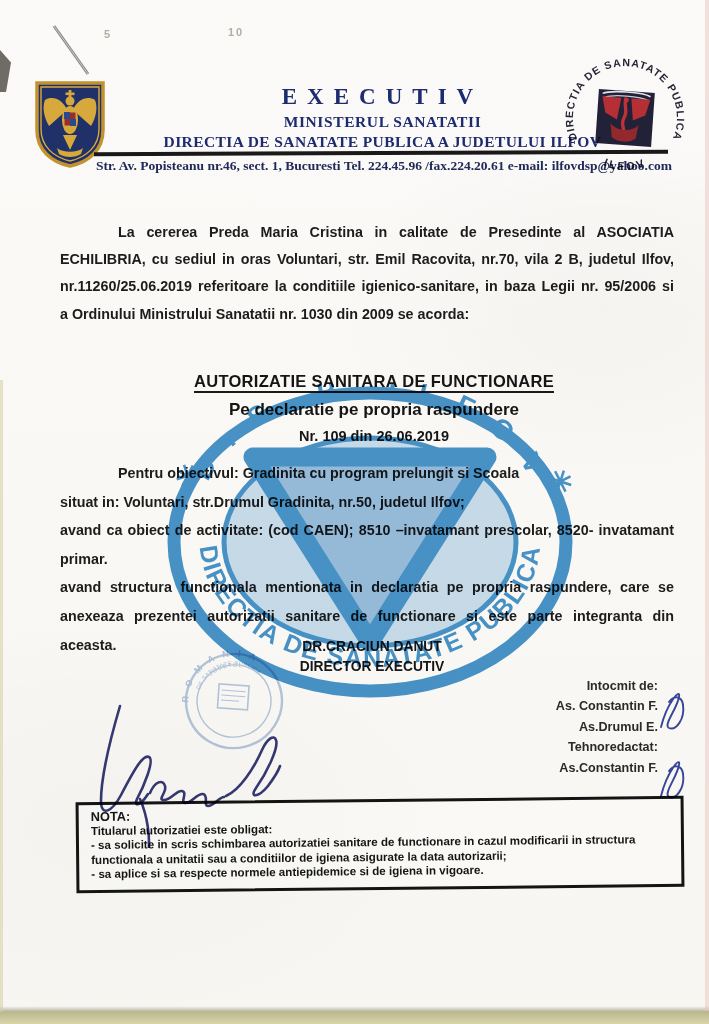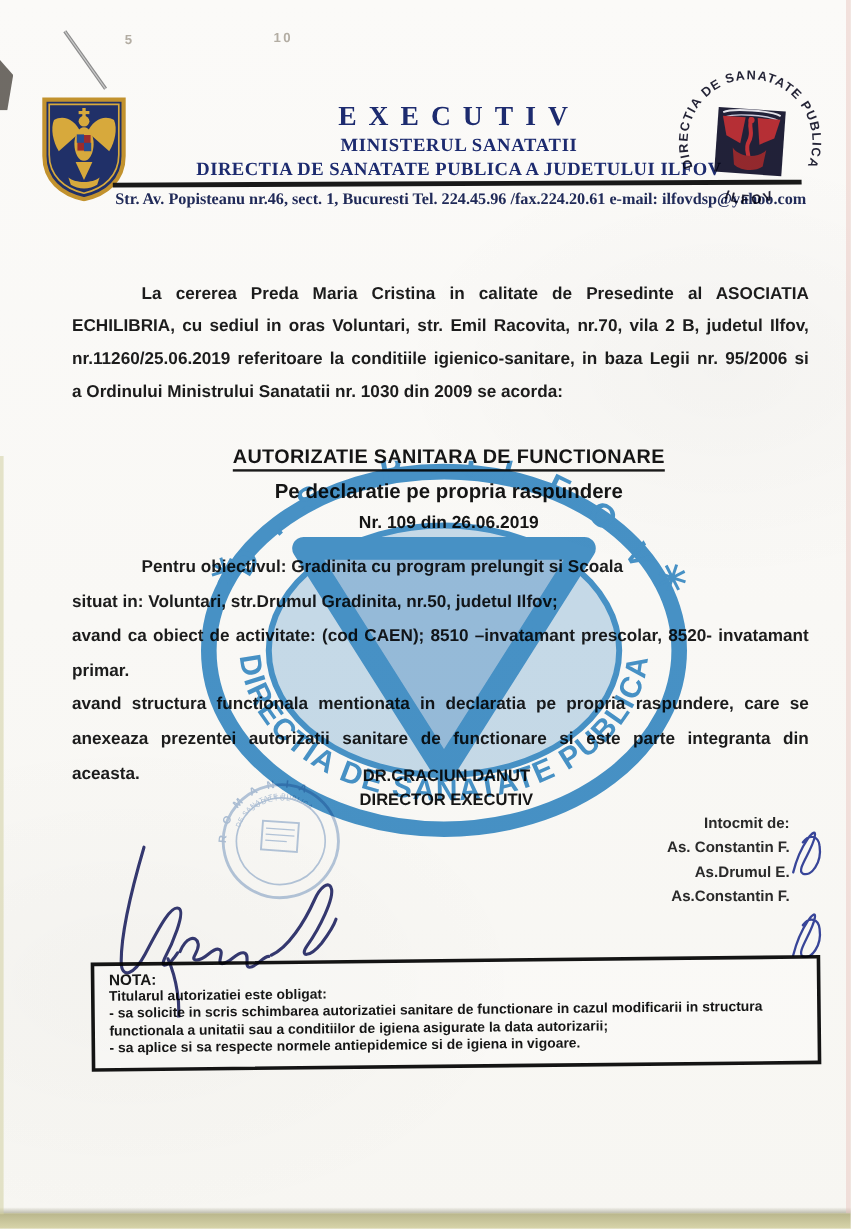--- a/index.html
+++ b/index.html
@@ -26,21 +26,21 @@
   .hdr-ministry{margin-top:3px;font-size:15.5px;letter-spacing:.6px;}
   .hdr-directorate{margin-top:2px;font-size:15.5px;letter-spacing:.4px;}
   .rule{left:94px;top:151px;width:574px;height:4px;background:#191919;transform:rotate(-.25deg);}
   .addr{left:60px;top:158px;width:648px;text-align:center;color:#202a58;
     font-family:"Liberation Serif",serif;font-weight:bold;font-size:13.5px;}
   
   .para{left:60px;width:614px;color:#1c1c1c;font-weight:bold;font-size:14.3px;}
   .ln{line-height:27.2px;white-space:nowrap;}
   .ln.jl{white-space:normal;text-align:justify;text-align-last:justify;}
   .ind{padding-left:58px;}
-  .intro{top:219px;margin-top:13px;}
+  .intro{top:219px;}
   .details{top:459px;}
   .details .ln{line-height:28.6px;}
   .ttl{left:54px;top:372px;width:640px;text-align:center;color:#151515;}
   .ttl-main{font-size:16.5px;font-weight:bold;letter-spacing:.3px;}
   .ttl-main span{border-bottom:2.5px solid #1a1a1a;padding-bottom:1px;}
   .ttl-sub{margin-top:9px;font-size:17px;font-weight:bold;}
   .ttl-nr{margin-top:8px;font-size:14.5px;font-weight:bold;}
   .director{left:232px;top:637px;width:280px;text-align:center;color:#161616;
     font-weight:bold;font-size:13.8px;line-height:20px;}
   .prepared{right:51px;top:676px;width:200px;text-align:right;color:#2a2a2a;
@@ -152,20 +152,21 @@
 
   <div class="abs director">
     <div>DR.CRACIUN DANUT</div>
     <div>DIRECTOR EXECUTIV</div>
   </div>
 
   <div class="abs prepared">
     <div>Intocmit de:</div>
     <div>As. Constantin F.</div>
     <div>As.Drumul E.</div>
+    <div>Tehnoredactat:</div>
     <div>As.Constantin F.</div>
   </div>
 
   <div class="abs nota">
     <div class="nota-title">NOTA:</div>
     <div class="nota-line">Titularul autorizatiei este obligat:</div>
     <div class="nota-line"> - sa solicite in scris schimbarea autorizatiei sanitare de functionare in cazul modificarii in structura functionala a unitatii sau a conditiilor de igiena asigurate la data autorizarii;</div>
     <div class="nota-line"> - sa aplice si sa respecte normele antiepidemice si de igiena in vigoare.</div>
   </div>
 

